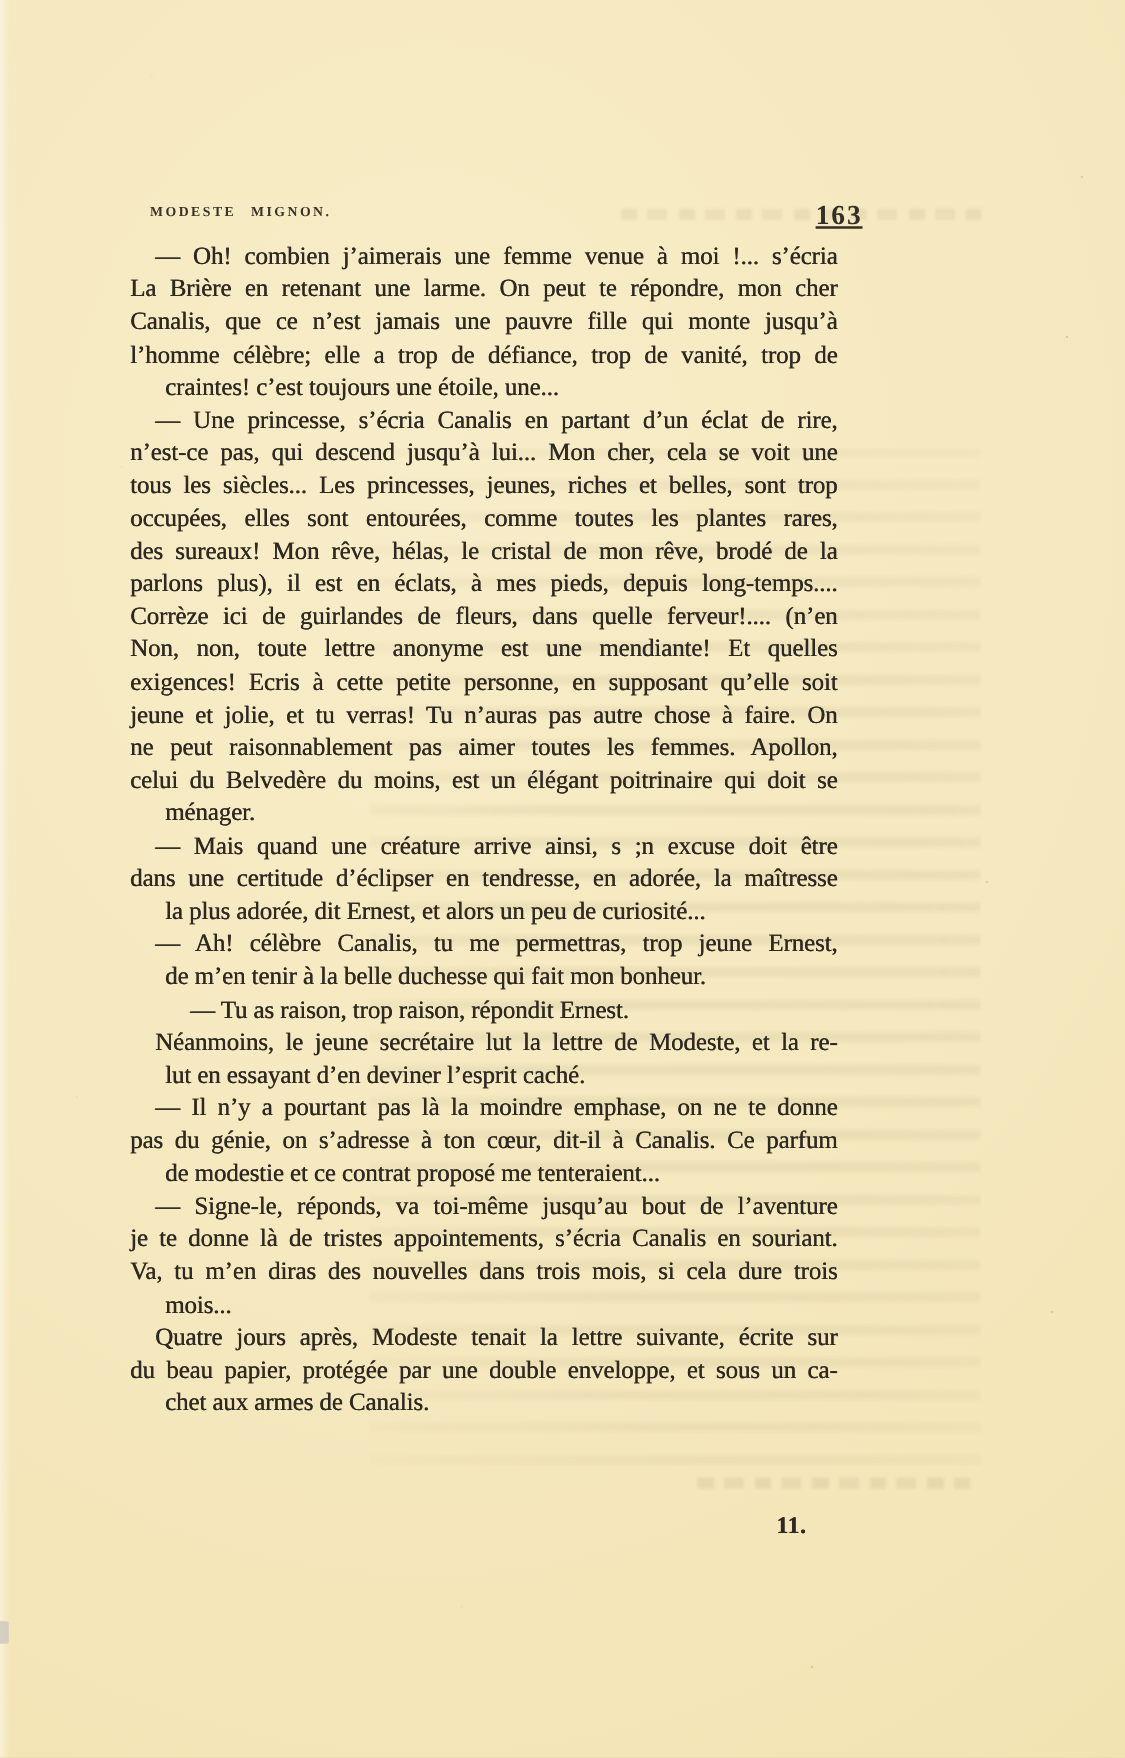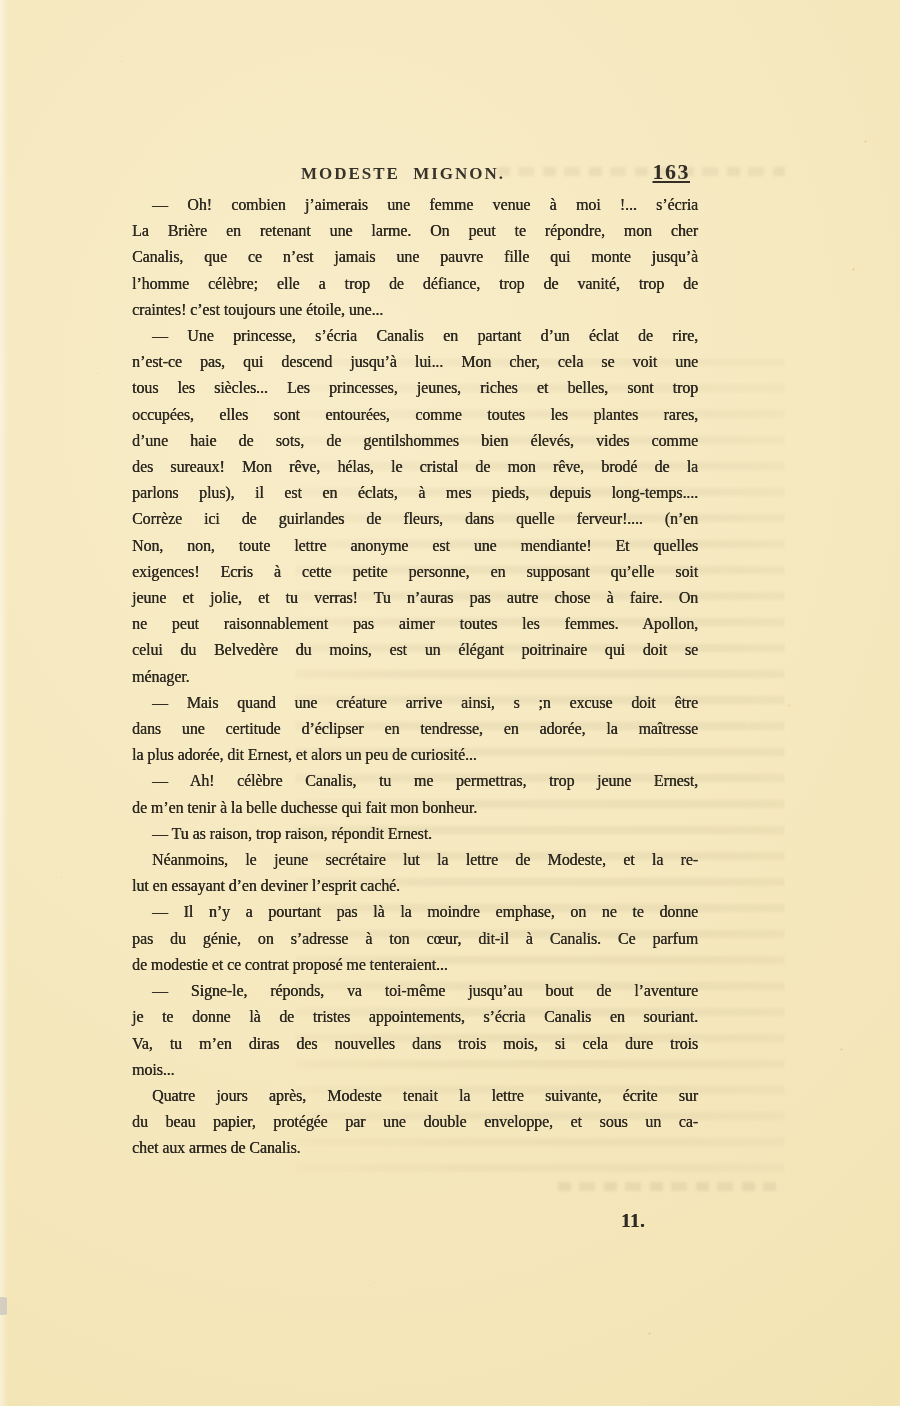--- a/index.html
+++ b/index.html
@@ -54,41 +54,41 @@
       648px 1332px 0 -0.5px rgba(210,150,60,.35),
       120px 60px 0 -1px rgba(198,141,50,.25),
       840px 1048px 0 -0.5px rgba(198,141,50,.30),
       368px 1284px 0 -1px rgba(205,150,60,.28),
       864px 140px 0 -0.5px rgba(198,141,50,.30),
       60px 876px 0 -1px rgba(198,141,50,.25);
     pointer-events: none;
   }
   .running-title {
     position: absolute; left: 120px; top: 164px; width: 566px;
-    text-align: center;
-    font-size: 17px; font-weight: 700;
+    text-align: left;
+    font-size: 11px; font-weight: 700;
     letter-spacing: 2px; word-spacing: 7px;
     color: #38332a;
   }
   .page-number {
     position: absolute; right: 210px; top: 159px;
     font-size: 22px; font-weight: 600; letter-spacing: 1.5px;
     color: #332e26;
     text-decoration: underline;
   }
   .page-body {
-    position: absolute; left: 132px; top: 192px; width: 566px;
-    font-size: 16px; line-height: 26.2px;
+    position: absolute; left: 104px; top: 192px; width: 566px;
+    font-size: 20px; line-height: 26.2px;
     letter-spacing: -0.1px;
     text-shadow: 0.3px 0 0 currentColor;
   }
   .paragraph { margin: 0; }
   .line { text-align: justify; text-align-last: justify; white-space: normal; }
   .line.first { text-indent: 20px; }
-  .line.last { text-align-last: left; }
+  .line.last { text-align-last: left; margin-left: 28px; }
   .signature-mark {
     position: absolute; left: 601px; top: 1210px;
     font-size: 19px; font-weight: 700; letter-spacing: .5px;
     color: #2e2a22; text-shadow: 0.3px 0 0 currentColor; margin-left: 20px;
   }
 </style>
 </head>
 <body>
 
 <div class="sheet">
@@ -109,21 +109,20 @@
         <div class="line">La Brière en retenant une larme. On peut te répondre, mon cher</div>
         <div class="line">Canalis, que ce n’est jamais une pauvre fille qui monte jusqu’à</div>
         <div class="line">l’homme célèbre; elle a trop de défiance, trop de vanité, trop de</div>
         <div class="line last">craintes! c’est toujours une étoile, une...</div>
       </div>
       <div class="paragraph">
         <div class="line first">— Une princesse, s’écria Canalis en partant d’un éclat de rire,</div>
         <div class="line">n’est-ce pas, qui descend jusqu’à lui... Mon cher, cela se voit une</div>
         <div class="line">tous les siècles... Les princesses, jeunes, riches et belles, sont trop</div>
         <div class="line">occupées, elles sont entourées, comme toutes les plantes rares,</div>
-        <div class="line">d’une haie de sots, de gentilshommes bien élevés, vides comme</div>
         <div class="line">des sureaux! Mon rêve, hélas, le cristal de mon rêve, brodé de la</div>
         <div class="line">parlons plus), il est en éclats, à mes pieds, depuis long-temps....</div>
         <div class="line">Corrèze ici de guirlandes de fleurs, dans quelle ferveur!.... (n’en</div>
         <div class="line">Non, non, toute lettre anonyme est une mendiante! Et quelles</div>
         <div class="line">exigences! Ecris à cette petite personne, en supposant qu’elle soit</div>
         <div class="line">jeune et jolie, et tu verras! Tu n’auras pas autre chose à faire. On</div>
         <div class="line">ne peut raisonnablement pas aimer toutes les femmes. Apollon,</div>
         <div class="line">celui du Belvedère du moins, est un élégant poitrinaire qui doit se</div>
         <div class="line last">ménager.</div>
       </div>

